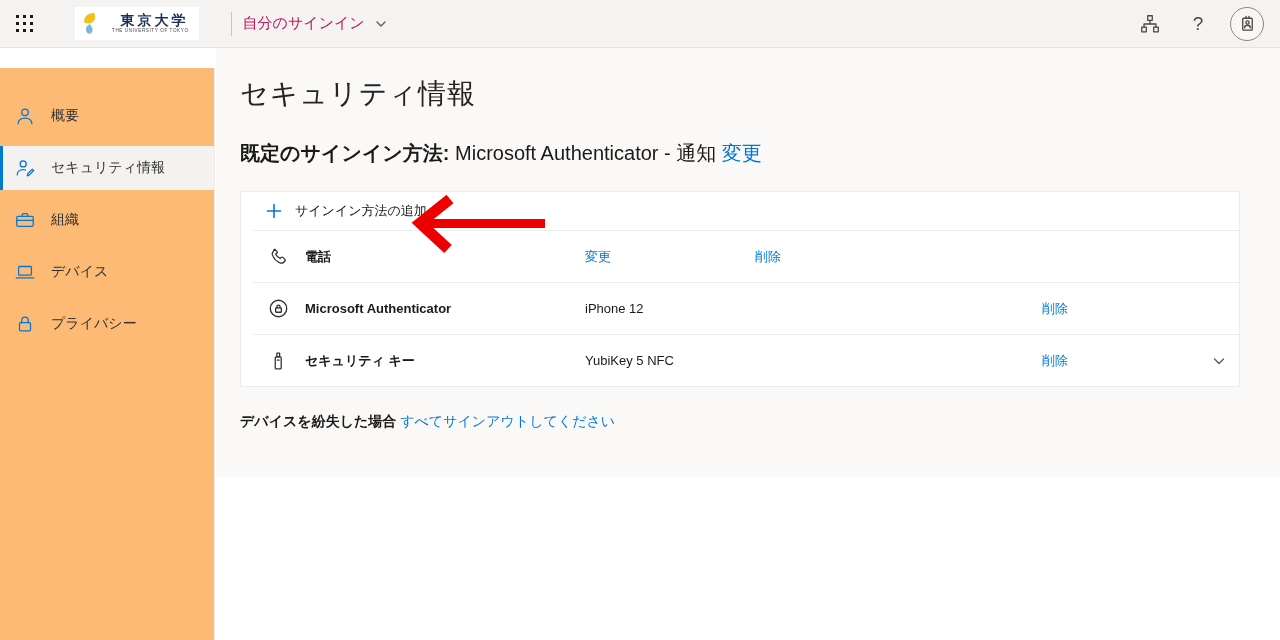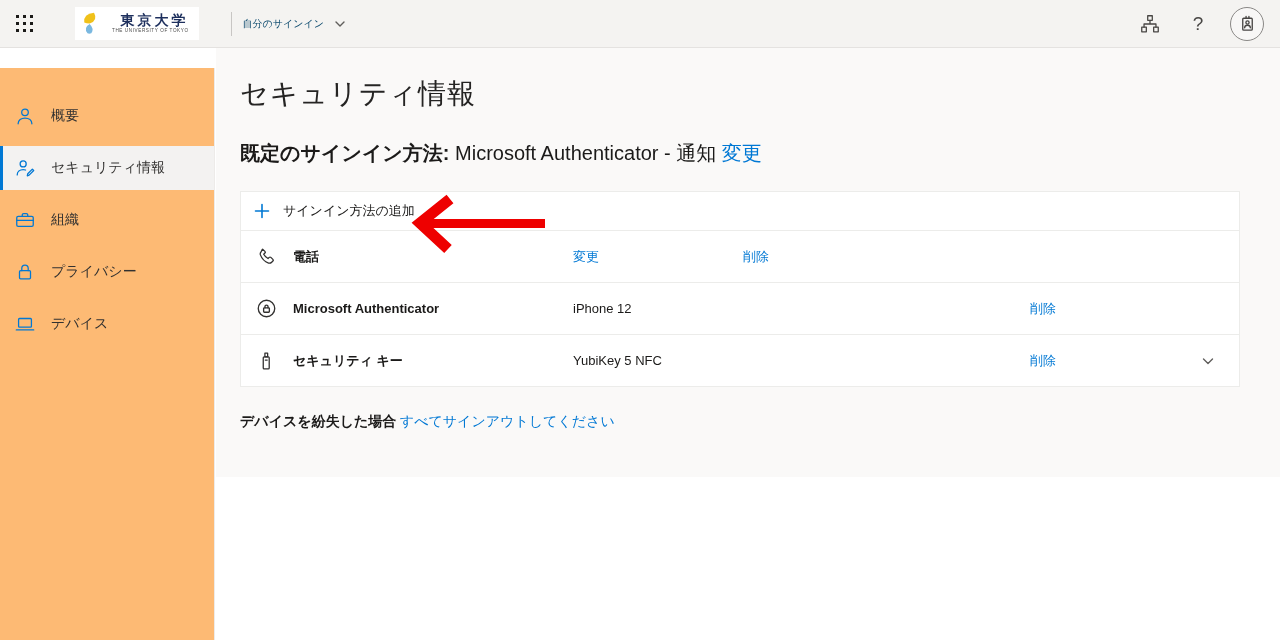--- a/index.html
+++ b/index.html
@@ -20,21 +20,21 @@
   .waffle span { width:3px; height:3px; background:#1b1a19; }
   .logo-box {
     margin-left:27px; background:#ffffff; height:33px; padding:3px 10px 3px 6px;
     display:flex; align-items:center; gap:5px; cursor:pointer;
   }
   .logo-text { display:flex; flex-direction:column; line-height:1; }
   .logo-jp { font-size:14px; font-weight:700; color:#1d2f5d; letter-spacing:3px; white-space:nowrap; }
   .logo-en { font-size:4.6px; color:#4a4a4a; letter-spacing:0.6px; margin-top:2px; white-space:nowrap; }
   .tb-divider { width:1px; height:24px; background:#c8c6c4; margin-left:32px; }
   .app-title-wrap { display:flex; align-items:center; gap:10px; margin-left:11px; cursor:pointer; }
-  .app-title { font-size:10px; color:#0c4a6e; }
+  .app-title { font-size:15px; color:#be185d; }
   .tb-right { margin-left:auto; display:flex; align-items:center; gap:8px; padding-right:10px; }
   .tb-iconbtn { width:40px; height:40px; display:flex; align-items:center; justify-content:center; cursor:pointer; color:#484644; }
   .help-glyph { font-size:19px; color:#484644; font-weight:400; }
   .avatar-btn {
     width:34px; height:34px; border-radius:50%; border:1px solid #8a8886;
     display:flex; align-items:center; justify-content:center; cursor:pointer; background:#f8f7f6; margin-left:4px; margin-right:6px;
   }
   
   .sidebar {
     position:absolute; left:0; top:48px; width:215px; height:592px;
@@ -54,37 +54,38 @@
   }
   .page-title { font-size:28px; font-weight:400; color:#252423; letter-spacing:1px; }
   .page-subtitle { margin-top:13px; font-size:14px; color:#3b3a39; }
   .default-line { margin-top:27px; font-size:20px; color:#1b1a19; }
   .default-line .b { font-weight:700; }
   a.link { color:#0078d4; text-decoration:none; cursor:pointer; }
   
   .methods-table {
     margin-top:24px; width:1000px; background:#ffffff;
     border:1px solid #ececea;
+    padding-left:12px;
   }
   .add-row {
     height:38px; display:flex; align-items:center; gap:13px;
     padding-left:13px; cursor:pointer;
   }
   .add-row .lbl { font-size:13px; color:#1b1a19; }
   .m-row {
     height:52px; display:flex; align-items:center;
     border-top:1px solid #ececea; padding-left:14px; font-size:13px;
   }
   .c-icon { width:38px; flex:0 0 38px; display:flex; align-items:center; color:#323130; }
   .c-name { width:280px; flex:0 0 280px; color:#1b1a19;font-weight:bold; }
   .c-value { width:287px; flex:0 0 287px; color:#1b1a19; display:flex; align-items:center; }
   .c-act { width:170px; flex:0 0 170px; }
   .c-more { flex:1; display:flex; justify-content:flex-end; padding-right:24px; color:#605e5c; }
   .redacted { display:inline-block; width:90px; height:15px; background:#000; margin-left:4px; }
-  .lost-line { margin-top:26px; font-size:14px;font-family:Liberation Serif, serif; }
+  .lost-line { margin-top:26px; font-size:14px; }
   .lost-line .b { font-weight:700; color:#1b1a19; }
   
   .anno-arrow { position:absolute; left:403px; top:188px; z-index:9; pointer-events:none; }
   svg.stroke-i { fill:none; stroke:currentColor; stroke-width:1.4; stroke-linecap:round; stroke-linejoin:round; }
   .blue { color:#0078d4; }
 </style>
 </head>
 <body>
 
 <header class="topbar">
@@ -166,32 +167,32 @@
   <div class="side-item">
     <svg class="stroke-i side-icon blue" viewBox="0 0 24 24">
       <rect x="3" y="8" width="18" height="11" rx="1.6"></rect>
       <path d="M9 8 V6.4 C9 5.6 9.7 5 10.5 5 H13.5 C14.3 5 15 5.6 15 6.4 V8 M3 12.5 H21"></path>
     </svg>
     <span class="lbl">組織</span>
   </div>
 
   <div class="side-item">
     <svg class="stroke-i side-icon blue" viewBox="0 0 24 24">
+      <rect x="5" y="6" width="14" height="9.5" rx="1"></rect>
+      <path d="M2.5 18.5 H21.5"></path>
+    </svg>
+    <span class="lbl">デバイス</span>
+  </div>
+
+  <div class="side-item">
+    <svg class="stroke-i side-icon blue" viewBox="0 0 24 24">
       <rect x="6" y="10.5" width="12" height="9" rx="1.2"></rect>
       <path d="M8.5 10.5 V8 C8.5 6 10 4.5 12 4.5 C14 4.5 15.5 6 15.5 8 V10.5"></path>
     </svg>
     <span class="lbl">プライバシー</span>
-  </div>
-
-  <div class="side-item">
-    <svg class="stroke-i side-icon blue" viewBox="0 0 24 24">
-      <rect x="5" y="6" width="14" height="9.5" rx="1"></rect>
-      <path d="M2.5 18.5 H21.5"></path>
-    </svg>
-    <span class="lbl">デバイス</span>
   </div>
 </nav>
 
 <main class="content">
   <h1 class="page-title">セキュリティ情報</h1>
 
   <p class="default-line">
     <span class="b">既定のサインイン方法:</span>
     <span>Microsoft Authenticator - 通知</span>
     <a class="link">変更</a>

